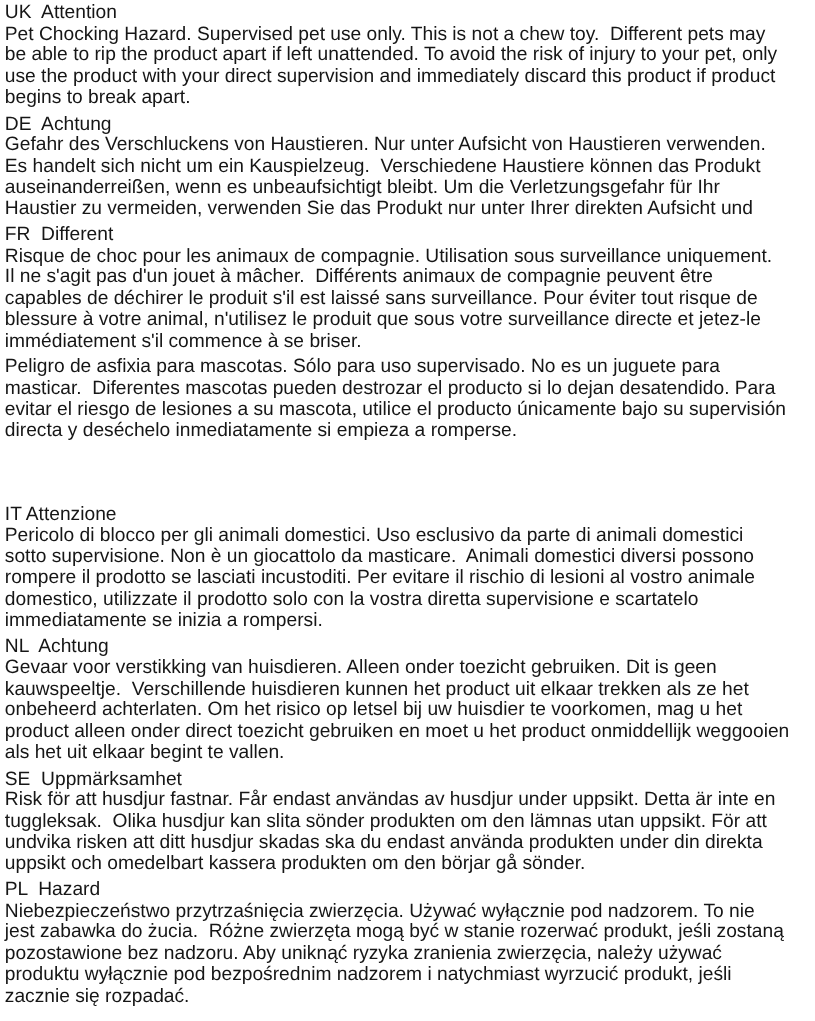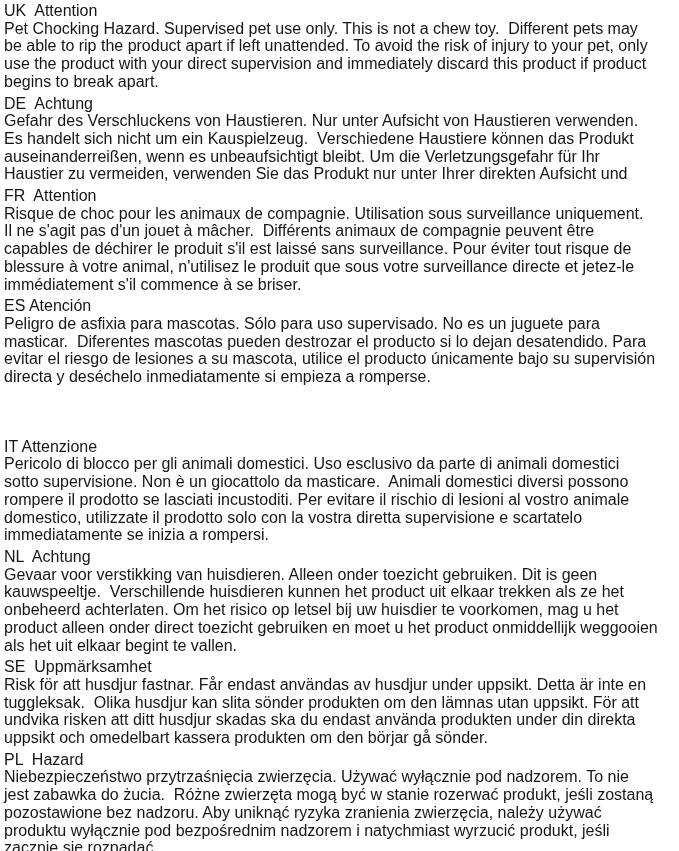--- a/index.html
+++ b/index.html
@@ -40,30 +40,29 @@
 
   <div class="section">
     <div class="heading">DE  Achtung</div>
     <div class="body">Gefahr des Verschluckens von Haustieren. Nur unter Aufsicht von Haustieren verwenden.
 Es handelt sich nicht um ein Kauspielzeug.  Verschiedene Haustiere können das Produkt
 auseinanderreißen, wenn es unbeaufsichtigt bleibt. Um die Verletzungsgefahr für Ihr
 Haustier zu vermeiden, verwenden Sie das Produkt nur unter Ihrer direkten Aufsicht und</div>
   </div>
 
   <div class="section">
-    <div class="heading">FR  Attention</div>
+    <div class="heading">FR  Different</div>
     <div class="body">Risque de choc pour les animaux de compagnie. Utilisation sous surveillance uniquement.
 Il ne s'agit pas d'un jouet à mâcher.  Différents animaux de compagnie peuvent être
 capables de déchirer le produit s'il est laissé sans surveillance. Pour éviter tout risque de
 blessure à votre animal, n'utilisez le produit que sous votre surveillance directe et jetez-le
 immédiatement s'il commence à se briser.</div>
   </div>
 
   <div class="section">
-    <div class="heading">ES Atención</div>
     <div class="body">Peligro de asfixia para mascotas. Sólo para uso supervisado. No es un juguete para
 masticar.  Diferentes mascotas pueden destrozar el producto si lo dejan desatendido. Para
 evitar el riesgo de lesiones a su mascota, utilice el producto únicamente bajo su supervisión
 directa y deséchelo inmediatamente si empieza a romperse.</div>
   </div>
 
   <div class="section gap-large">
     <div class="heading">IT Attenzione</div>
     <div class="body">Pericolo di blocco per gli animali domestici. Uso esclusivo da parte di animali domestici
 sotto supervisione. Non è un giocattolo da masticare.  Animali domestici diversi possono

